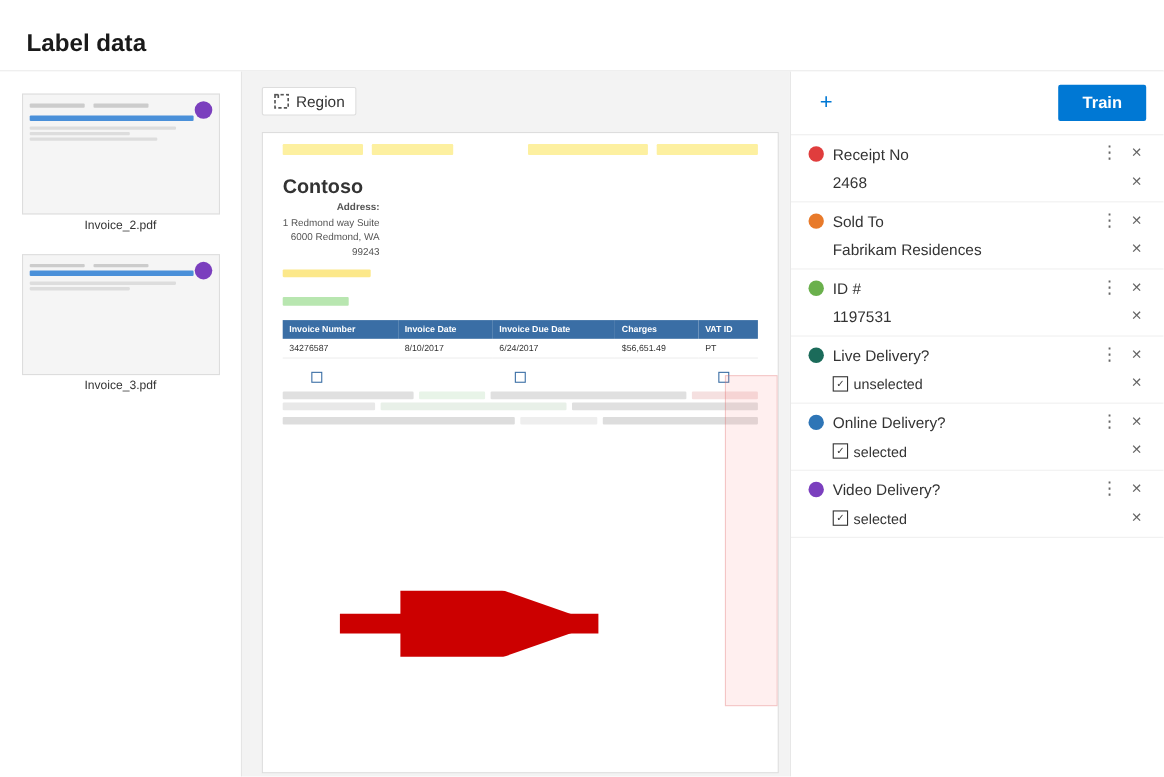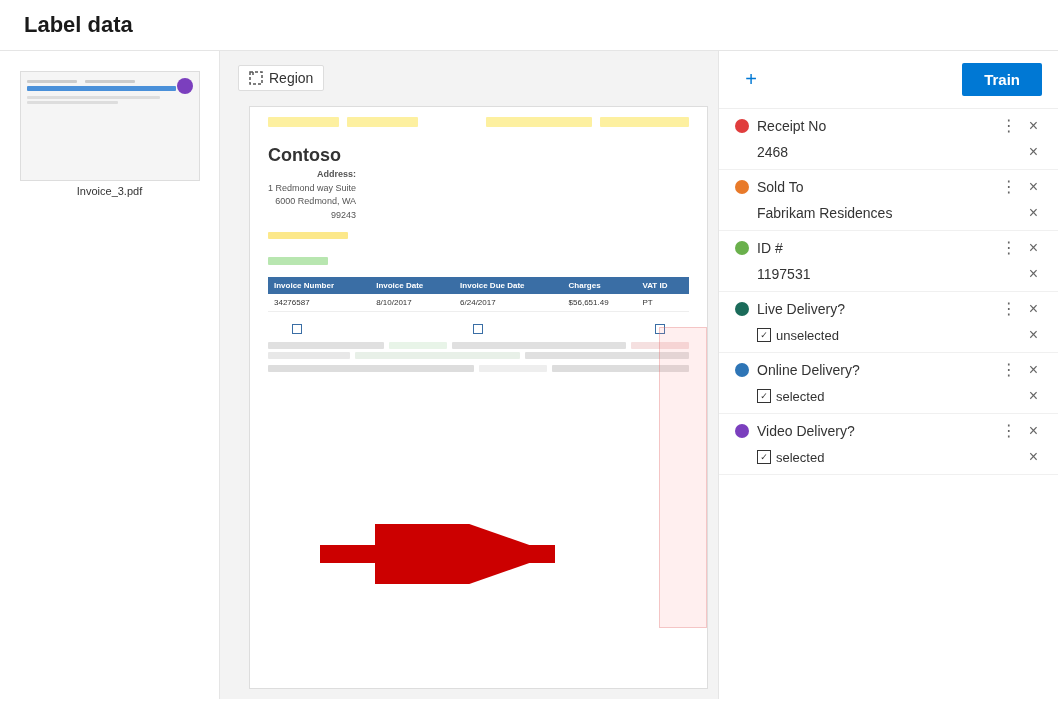--- a/index.html
+++ b/index.html
@@ -2,21 +2,21 @@
 <html><head>
   <meta charset="utf-8">
   <style>
     * { box-sizing: border-box; margin: 0; padding: 0; }
     body { font-family: 'Segoe UI', Arial, sans-serif; background: #fff; width: 1058px; height: 706px; overflow: hidden; }
 
     .page-title {
       font-size: 22px;
       font-weight: 600;
       color: #1a1a1a;
-      padding: 12px 24px 12px;
+      padding: 26px 24px 12px;
       border-bottom: 1px solid #e5e5e5;
     }
 
     .main-layout {
       display: flex;
       height: calc(706px - 58px);
     }
 
     
     .sidebar {
@@ -115,21 +115,20 @@
     
     .invoice-preview {
       position: absolute;
       top: 55px;
       left: 18px;
       right: 10px;
       bottom: 10px;
       background: white;
       border: 1px solid #ddd;
       overflow: hidden;
-      margin-left: 11px;
     }
 
     .inv-header {
       padding: 14px 18px 8px;
       display: flex;
       justify-content: space-between;
     }
 
     .inv-company { font-size: 18px; font-weight: bold; color: #333; }
     .inv-address { font-size: 9px; color: #555; line-height: 1.5; margin-top: 2px; text-align: right; }
@@ -311,20 +310,36 @@
 </head>
 <body>
 
 <div class="page-title">Label data</div>
 
 <div class="main-layout">
 
   <div class="sidebar">
 
 
+    <div class="sidebar-item">
+      <div class="doc-thumbnail">
+        <div class="doc-dot" style="background:#7B3FBE;"></div>
+        <div style="display:flex;gap:8px;margin-bottom:3px;">
+          <div class="thumb-line short" style="width:30%;margin-top:2px;"></div>
+          <div class="thumb-line short" style="width:30%;margin-top:2px;"></div>
+        </div>
+        <div class="thumb-blue-bar"></div>
+        <div class="thumb-lines-group">
+          <div style="height:3px;background:#ddd;width:80%;border-radius:1px;"></div>
+          <div style="height:3px;background:#ddd;width:55%;border-radius:1px;"></div>
+          <div style="height:3px;background:#ddd;width:70%;border-radius:1px;"></div>
+        </div>
+      </div>
+      <div class="doc-name">Invoice_2.pdf</div>
+    </div>
 
     <div class="sidebar-item">
       <div class="doc-thumbnail">
         <div class="doc-dot" style="background:#7B3FBE;"></div>
         <div style="display:flex;gap:8px;margin-bottom:3px;">
           <div style="width:30%;height:3px;background:#ccc;margin-top:2px;border-radius:1px;"></div>
           <div style="width:30%;height:3px;background:#ccc;margin-top:2px;border-radius:1px;"></div>
         </div>
         <div class="thumb-blue-bar"></div>
         <div class="thumb-lines-group">

